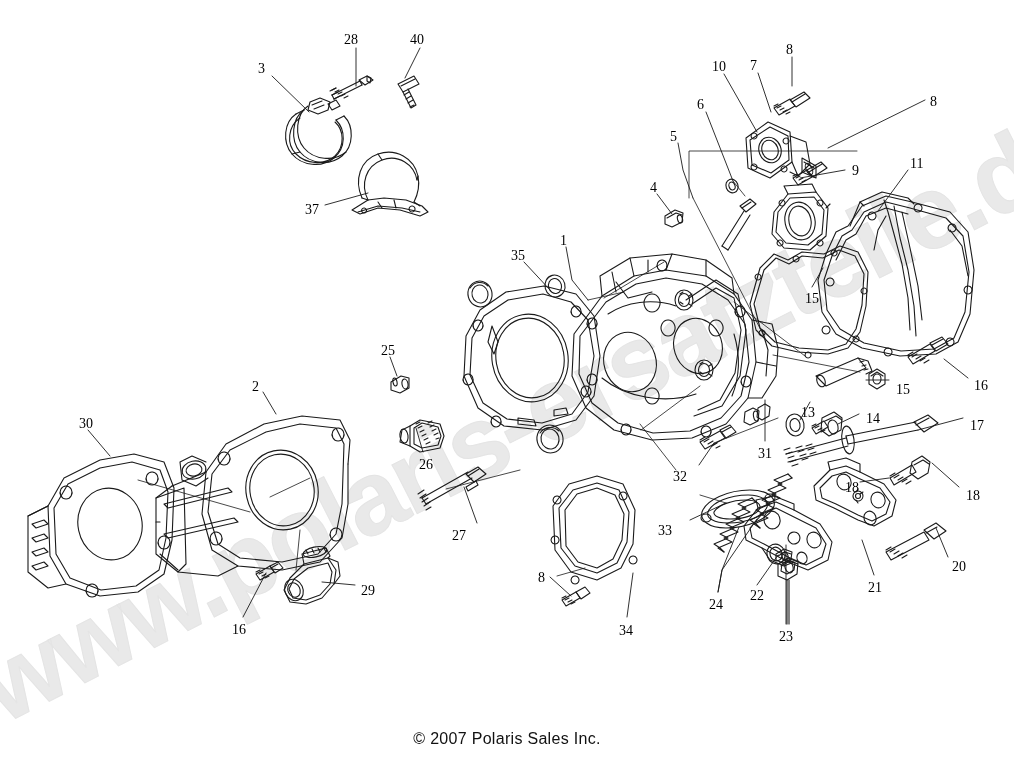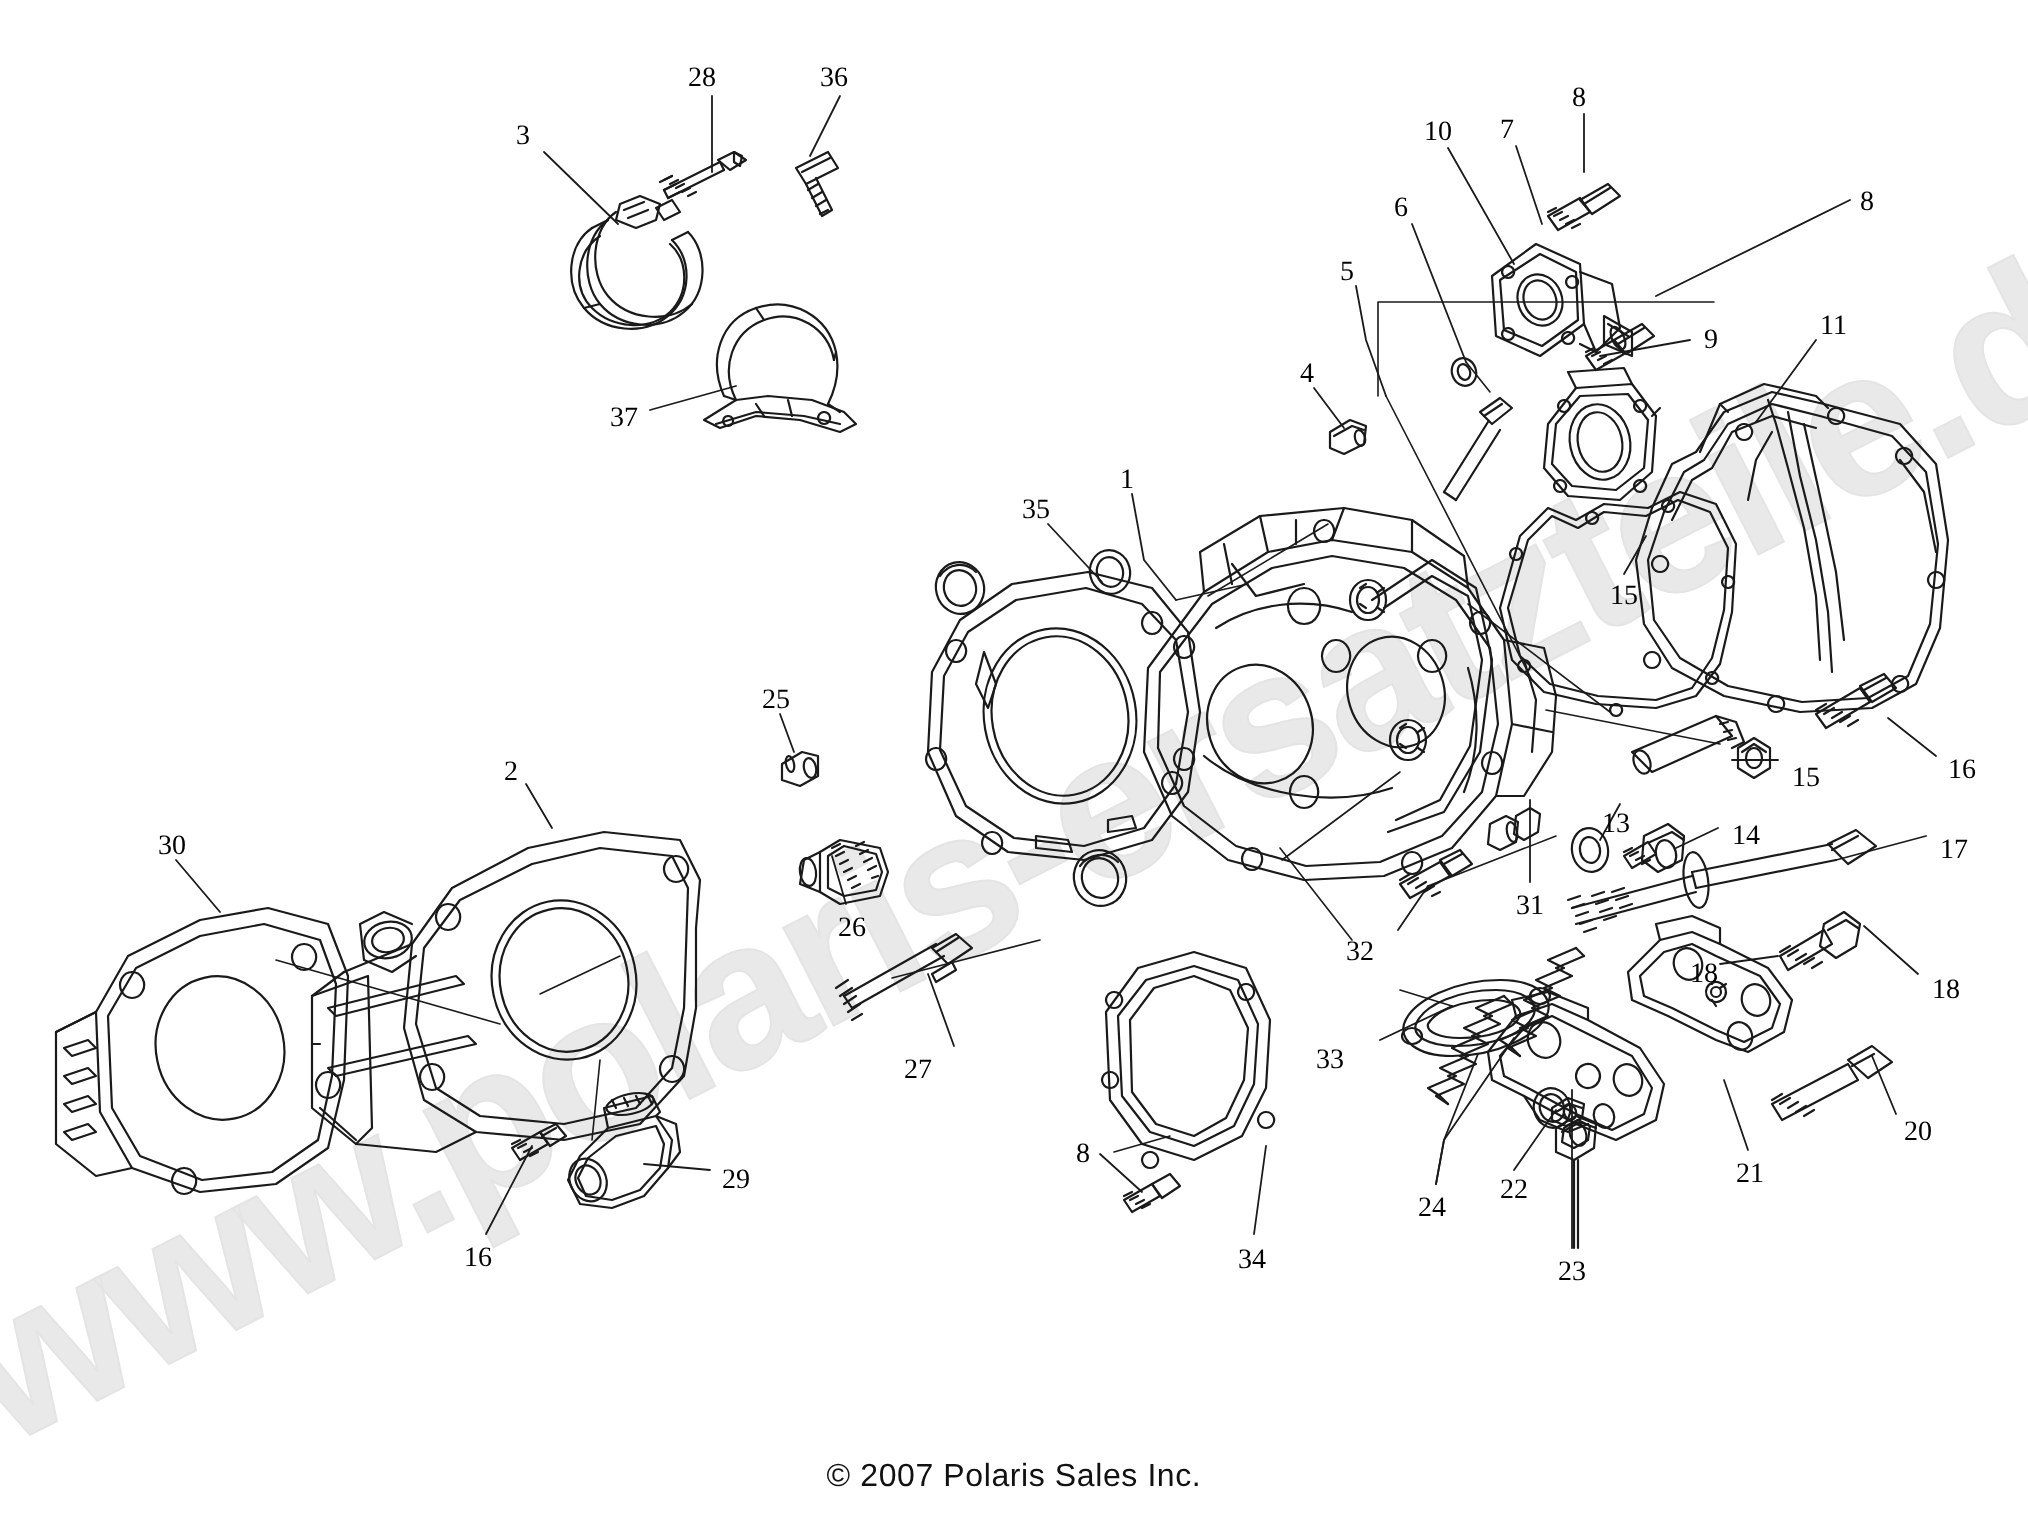--- a/index.html
+++ b/index.html
@@ -596,21 +596,21 @@
         <path d="M0,4 l7,-4 l6,3 l-1,7 l-7,4 l-6,-3 Z"></path>
       </g>
 
     </g>
   </svg>
   </div>
 
   <div id="callout-layer">
     <div class="callout" style="left:258px;top:62px">3</div>
     <div class="callout" style="left:344px;top:33px">28</div>
-    <div class="callout" style="left:410px;top:33px">36</div>
+    <div class="callout" style="left:410px;top:33px">40</div>
     <div class="callout" style="left:305px;top:203px">37</div>
     <div class="callout" style="left:712px;top:60px">10</div>
     <div class="callout" style="left:750px;top:59px">7</div>
     <div class="callout" style="left:786px;top:43px">8</div>
     <div class="callout" style="left:930px;top:95px">8</div>
     <div class="callout" style="left:697px;top:98px">6</div>
     <div class="callout" style="left:670px;top:130px">5</div>
     <div class="callout" style="left:852px;top:164px">9</div>
     <div class="callout" style="left:910px;top:157px">11</div>
     <div class="callout" style="left:650px;top:181px">4</div>

